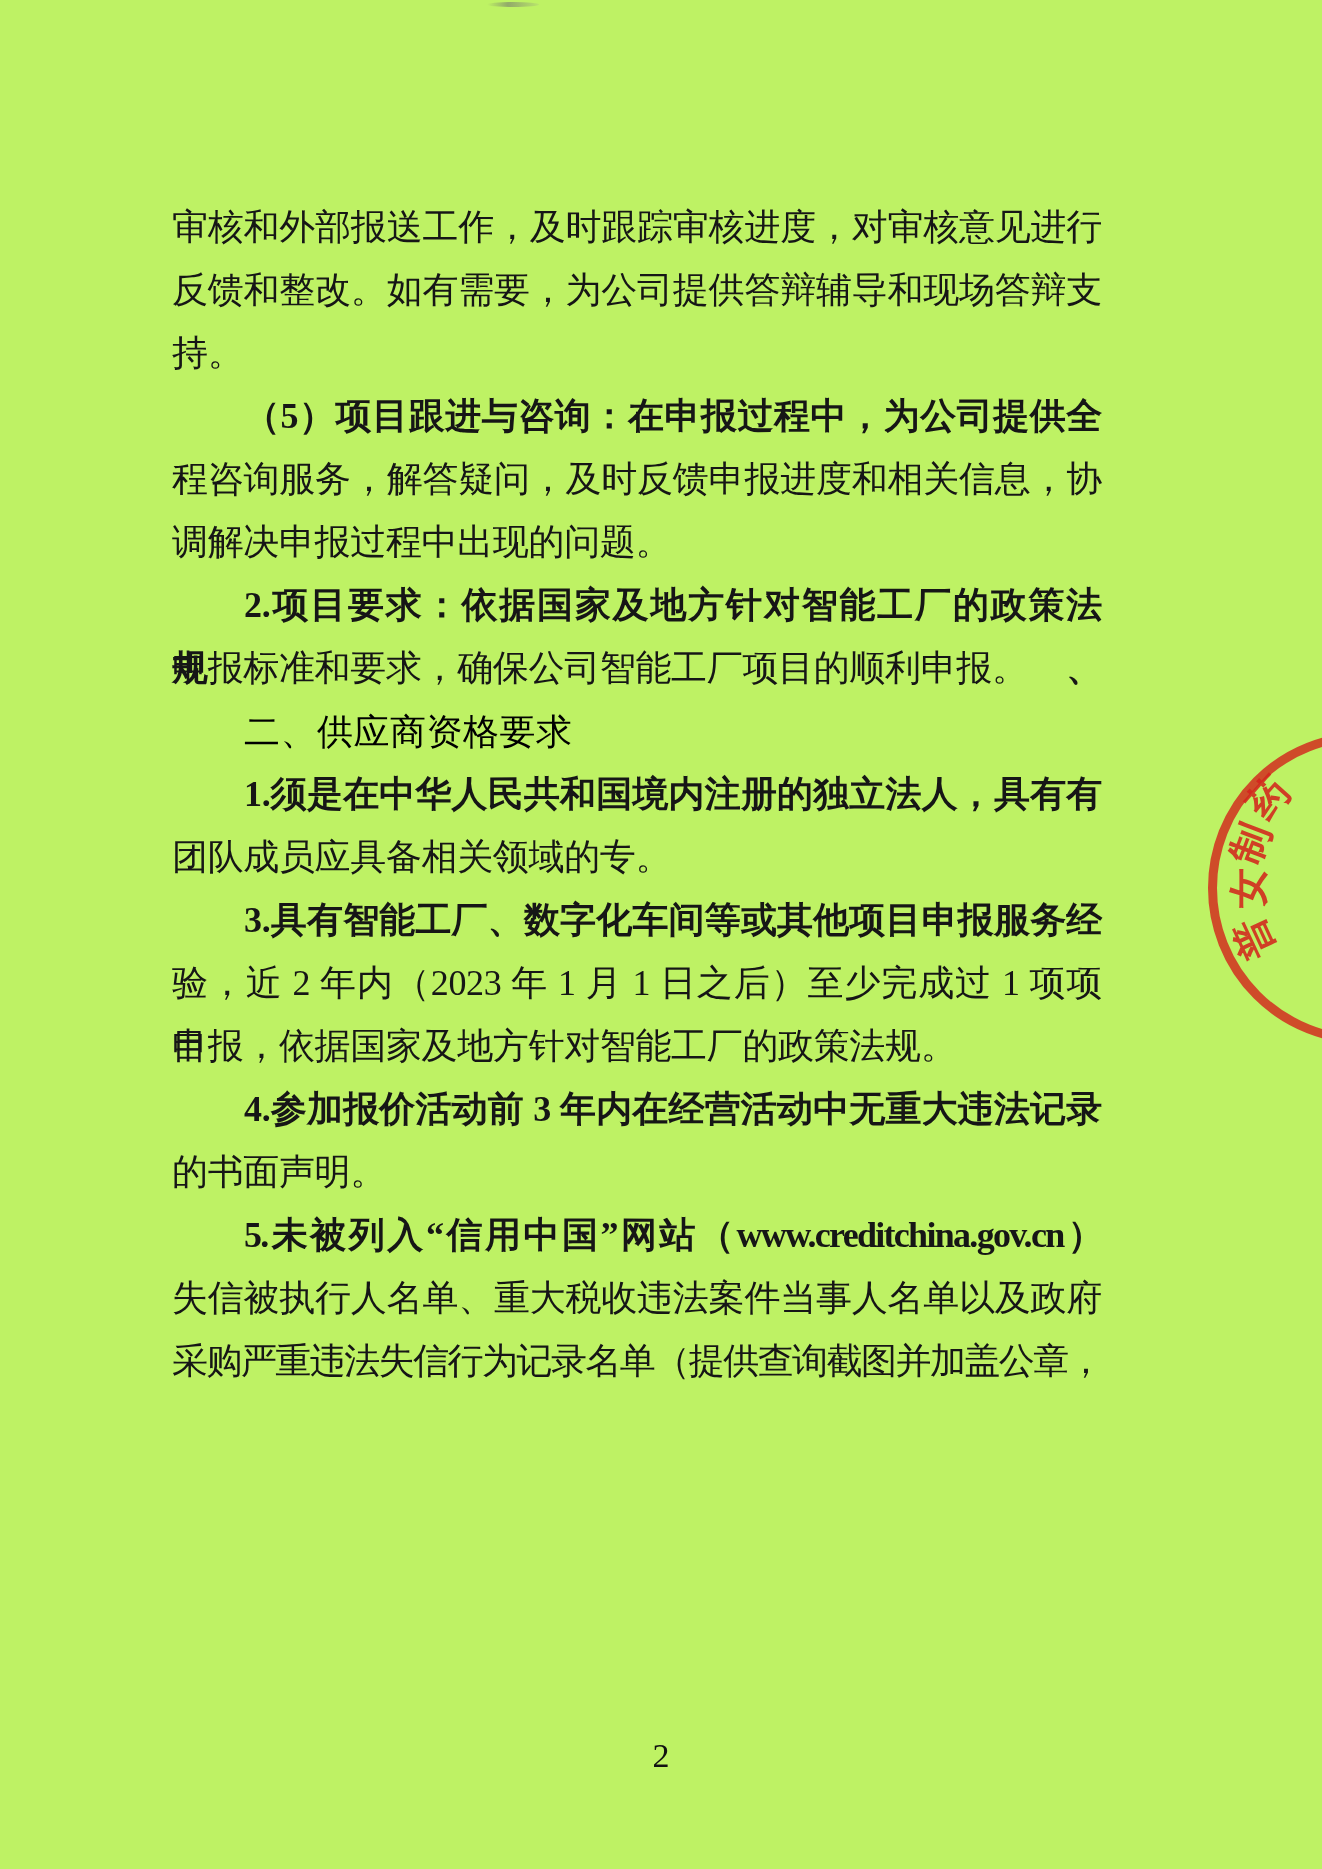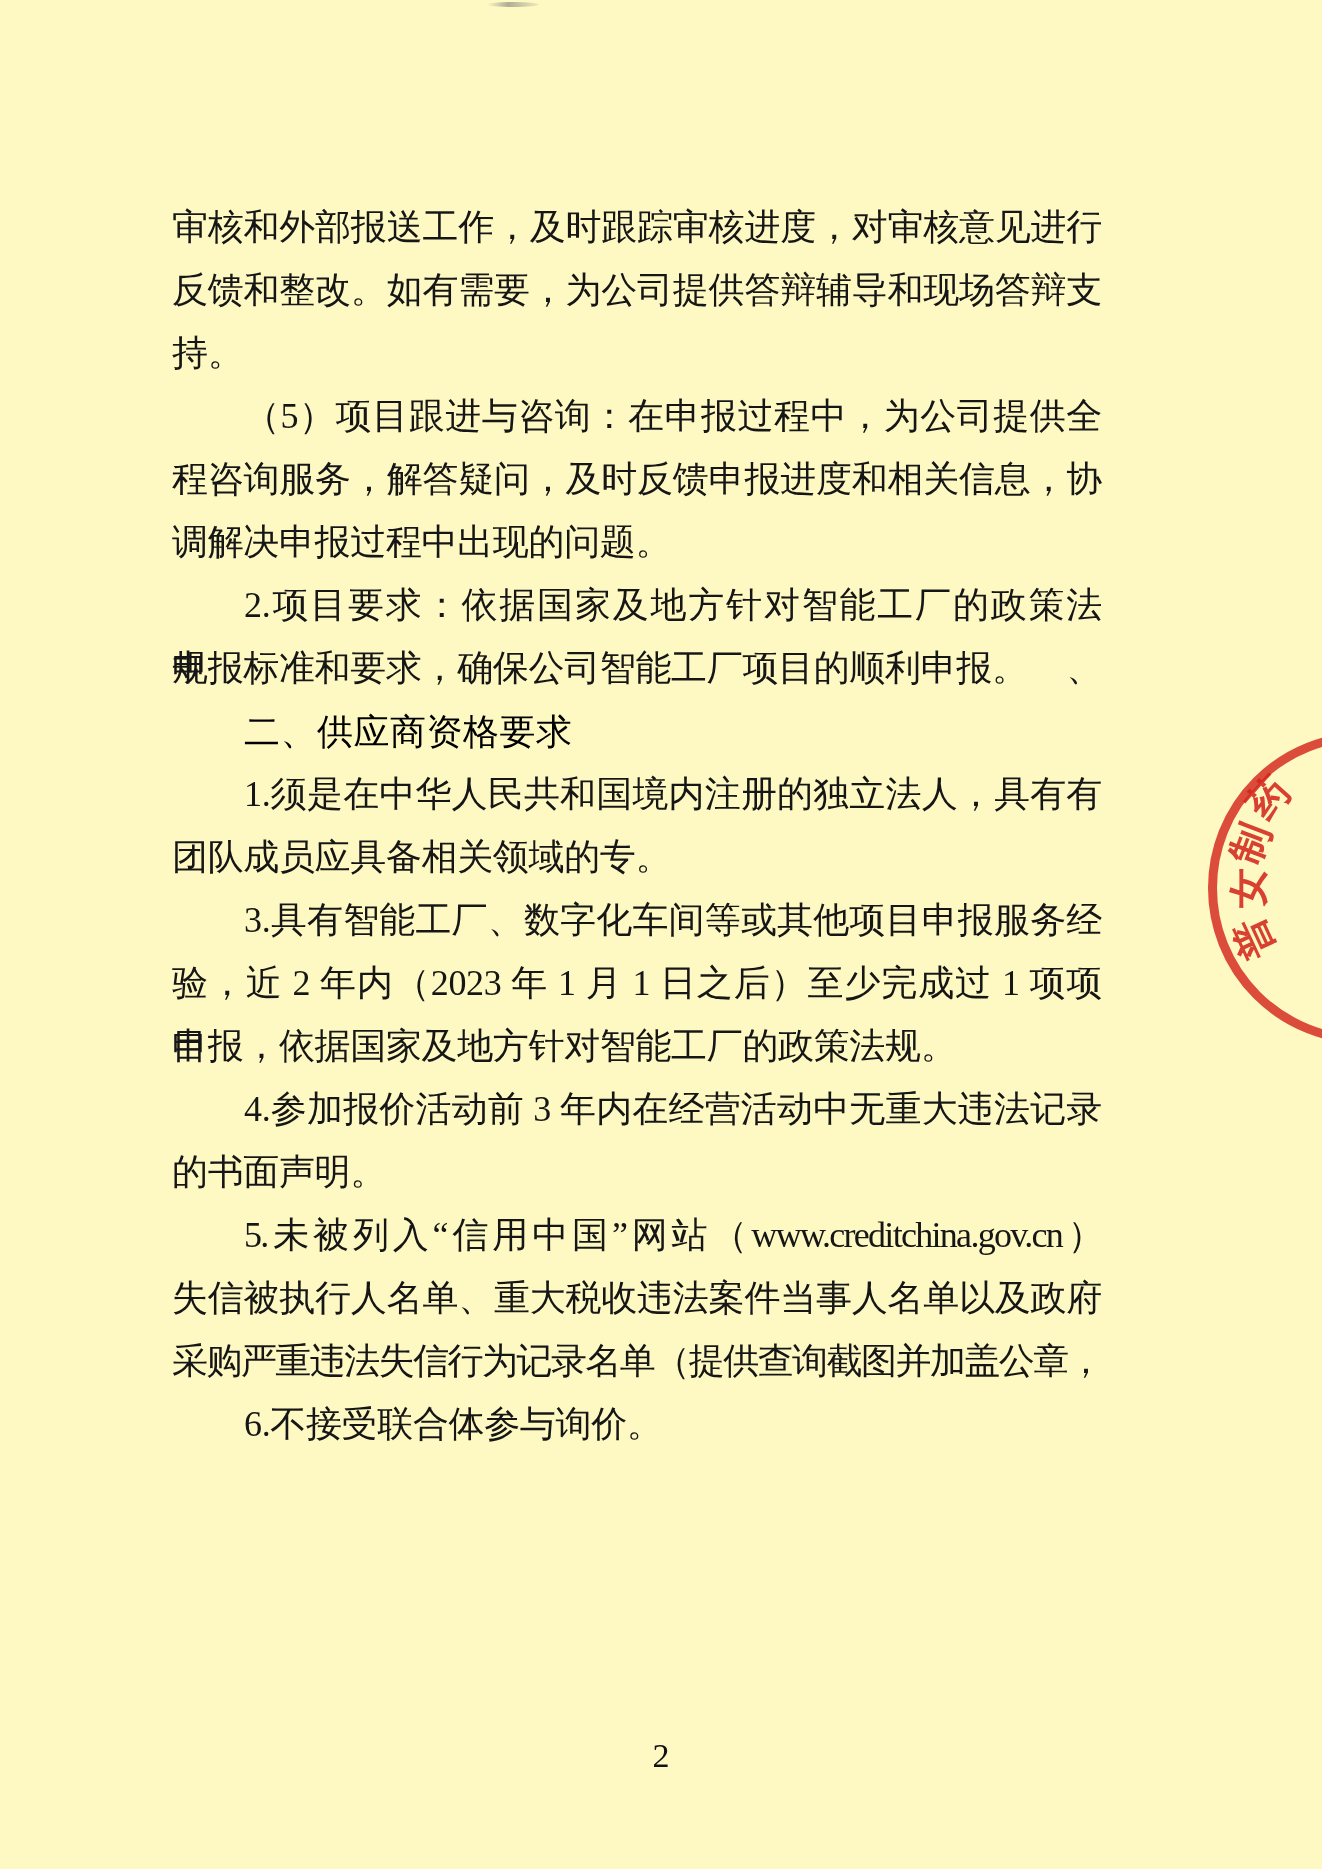--- a/index.html
+++ b/index.html
@@ -1,19 +1,19 @@
 <!DOCTYPE html>
 <html><head>
 <meta charset="utf-8">
 <style>
   html,body{margin:0;padding:0;background:#ffffff;}
   .page{
     position:relative;
     width:1322px;height:1869px;
-    background:#fef9c3;
+    background:#bef264;
     overflow:hidden;
     font-family:"Liberation Serif","DejaVu Serif",serif;
     color:#161616;
   }
   
   .smudge{
     position:absolute;left:487px;top:2px;width:52px;height:5px;
     border-radius:50%;
     background:linear-gradient(90deg,rgba(120,120,120,0),rgba(110,110,110,.55) 40%,rgba(150,150,150,.15));
   }
@@ -21,21 +21,21 @@
   .textblock{
     position:absolute;left:172px;top:196px;width:930px;
   }
   .line{
     font-size:36px;line-height:63px;height:63px;
     letter-spacing:-0.35px;
     white-space:nowrap;
     text-align:left;
   }
   .line.fill{text-align:justify;text-align-last:justify;white-space:normal;}
-  .line.in{text-indent:72px;}
+  .line.in{text-indent:72px;font-weight:bold;}
   .line.t1{letter-spacing:-1.7px;}
   .line.hd{
     font-family:"Liberation Sans","DejaVu Sans",sans-serif;
     font-weight:400;color:#000;letter-spacing:0.5px;
   }
   
   .pagenum{
     position:absolute;left:0;top:1736px;width:1322px;
     text-align:center;font-size:34px;line-height:40px;color:#111;
   }
@@ -77,21 +77,20 @@
     <div class="line in fill">1.须是在中华人民共和国境内注册的独立法人，具有有</div>
     <div class="line">团队成员应具备相关领域的专。</div>
     <div class="line in fill">3.具有智能工厂、数字化车间等或其他项目申报服务经</div>
     <div class="line fill">验，近 2 年内（2023 年 1 月 1 日之后）至少完成过 1 项项目</div>
     <div class="line">申报，依据国家及地方针对智能工厂的政策法规。</div>
     <div class="line in fill">4.参加报价活动前 3 年内在经营活动中无重大违法记录</div>
     <div class="line">的书面声明。</div>
     <div class="line in fill t1">5.未被列入“信用中国”网站（www.creditchina.gov.cn）</div>
     <div class="line fill">失信被执行人名单、重大税收违法案件当事人名单以及政府</div>
     <div class="line fill t1">采购严重违法失信行为记录名单（提供查询截图并加盖公章，</div>
-    <div class="line in">6.不接受联合体参与询价。</div>
   </div>
 
   <div class="pagenum">2</div>
 
   <div class="seal">
     <div class="seal-ring"></div>
     <span class="seal-ch c0">药</span>
     <span class="seal-ch c1">制</span>
     <span class="seal-ch c2">女</span>
     <span class="seal-ch c3">普</span>

